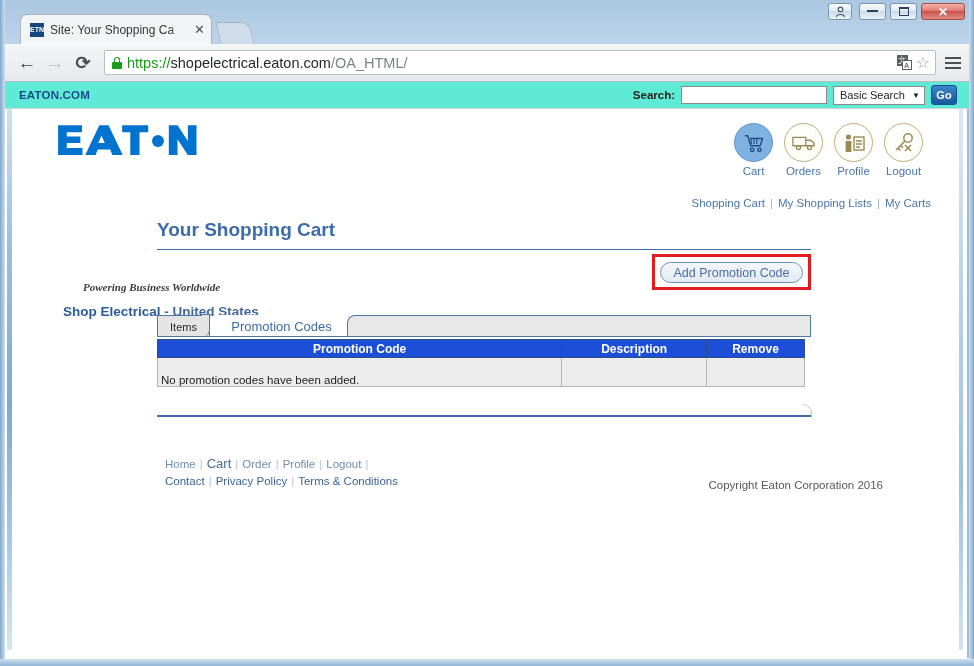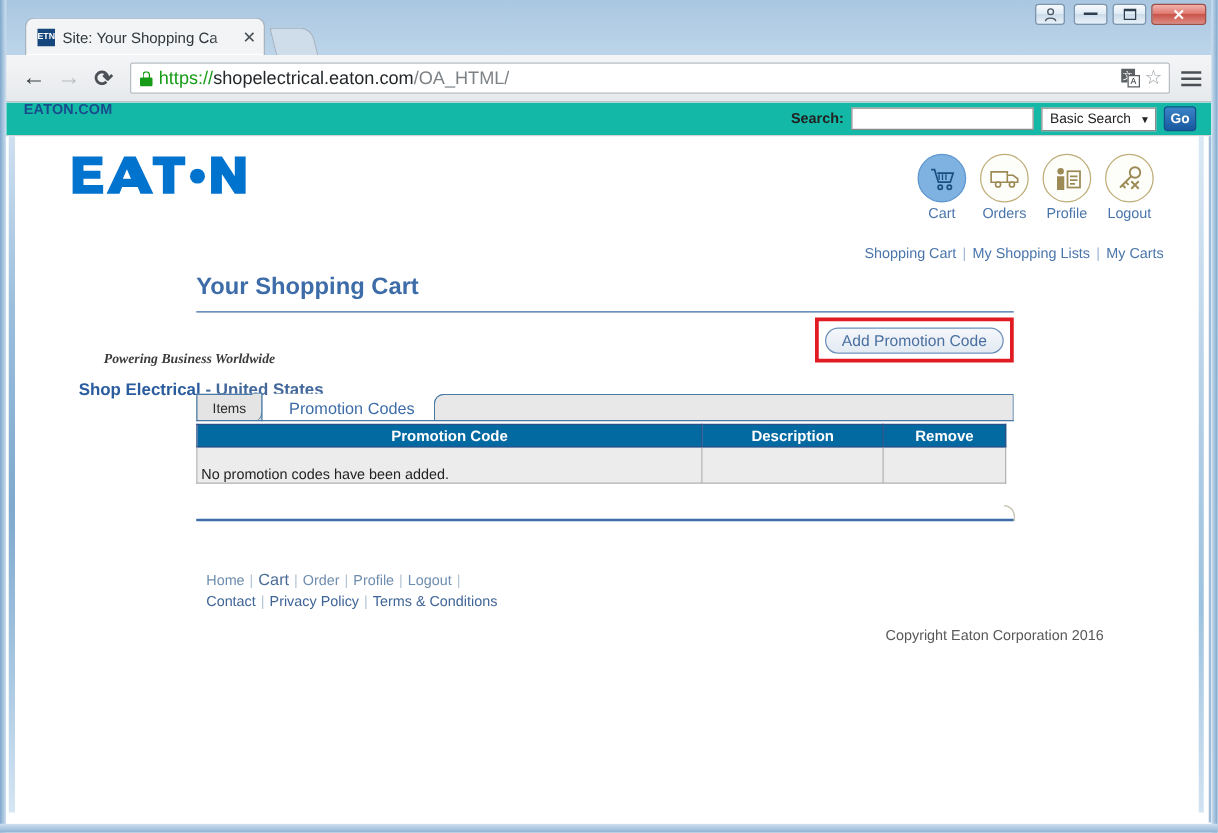--- a/index.html
+++ b/index.html
@@ -106,22 +106,22 @@
   #menu-icon i { display:block; width:16px; height:2px; background:#4a5055; }
 
   
   #viewport {
     position:absolute; left:5px; right:5px; top:82px; bottom:7px;
     background:#fff; overflow:hidden;
   }
 
   
   #eaton-bar {
-    height:27px; background:#14b8a6; border-bottom:1px solid #d3d3d3;
-    display:flex; padding:0 12px 0 14px;
+    height:27px; background:#5eead4; border-bottom:1px solid #d3d3d3;
+    display:flex; align-items:center; padding:0 12px 0 14px;
   }
   #eaton-com-link { font-size:11.5px; font-weight:bold; color:#1a4b8c; letter-spacing:.2px; cursor:pointer;}
   #search-area { margin-left:auto; display:flex; align-items:center; gap:6px;}
   #search-label { font-size:11.5px; font-weight:bold; color:#222; }
   #search-input {
     width:146px; height:18px; border:1px solid #8a8a8a; background:#fff;
     font-size:11px; padding:0 3px; font-family:"Liberation Sans", sans-serif;
   }
   #search-type {
     height:19px; min-width:92px; border:1px solid #8a8a8a; background:#fff;
@@ -224,21 +224,21 @@
     border:1px solid #6d8fb8; border-radius:11px;
     background:linear-gradient(to bottom,#f4f7fb,#e3eaf3);
     color:#4a6fa0; font-size:12.5px;
     display:flex; align-items:center; justify-content:center;
     cursor:pointer; white-space:nowrap;
   }
 
   
   #promo-table { width:648px; border-collapse:collapse; margin-top:2px; }
   #promo-table th {
-    background:#0369a1; color:#fff; font-size:12px; font-weight:bold;
+    background:#1d4ed8; color:#fff; font-size:12px; font-weight:bold;
     height:18px; border:1px solid #2d4f86; padding:0 4px;
   }
   #promo-table td {
     background:#ececec; border:1px solid #b4b4b4;
     font-size:11.5px; color:#222; height:17px; padding:16px 2px 0 3px;
   }
   #bottom-rule { position:relative; width:654px; margin-top:28px; }
   #bottom-rule .line { height:1.5px; background:#3d6ca8; }
   #bottom-rule .curl {
     position:absolute; right:-1px; bottom:0px; width:9px; height:13px;
@@ -247,21 +247,21 @@
   }
 
   
   #footer { position:relative; padding:0 0 0 160px; margin-top:38px; }
   #footer-links { font-size:11.5px; color:#6f8dae; line-height:17px; }
   #footer-links a { color:#6f8dae; text-decoration:none; cursor:pointer; }
   #footer-links a.strong { color:#4a6c95; font-size:13px; }
   #footer-links .sep { color:#b4c4d6; margin:0 4px; }
   #footer-links .row2 a { color:#3f6496; }
   #copyright {
-    position:absolute; right:86px; top:48px;
+    position:absolute; right:86px; top:24px;
     font-size:11.5px; color:#585858;
   }
 </style>
 </head>
 <body>
 
 <div id="window-frame">
   <div class="frame-edge-left"></div>
   <div class="frame-edge-right"></div>
   <div class="frame-edge-bottom"></div>

